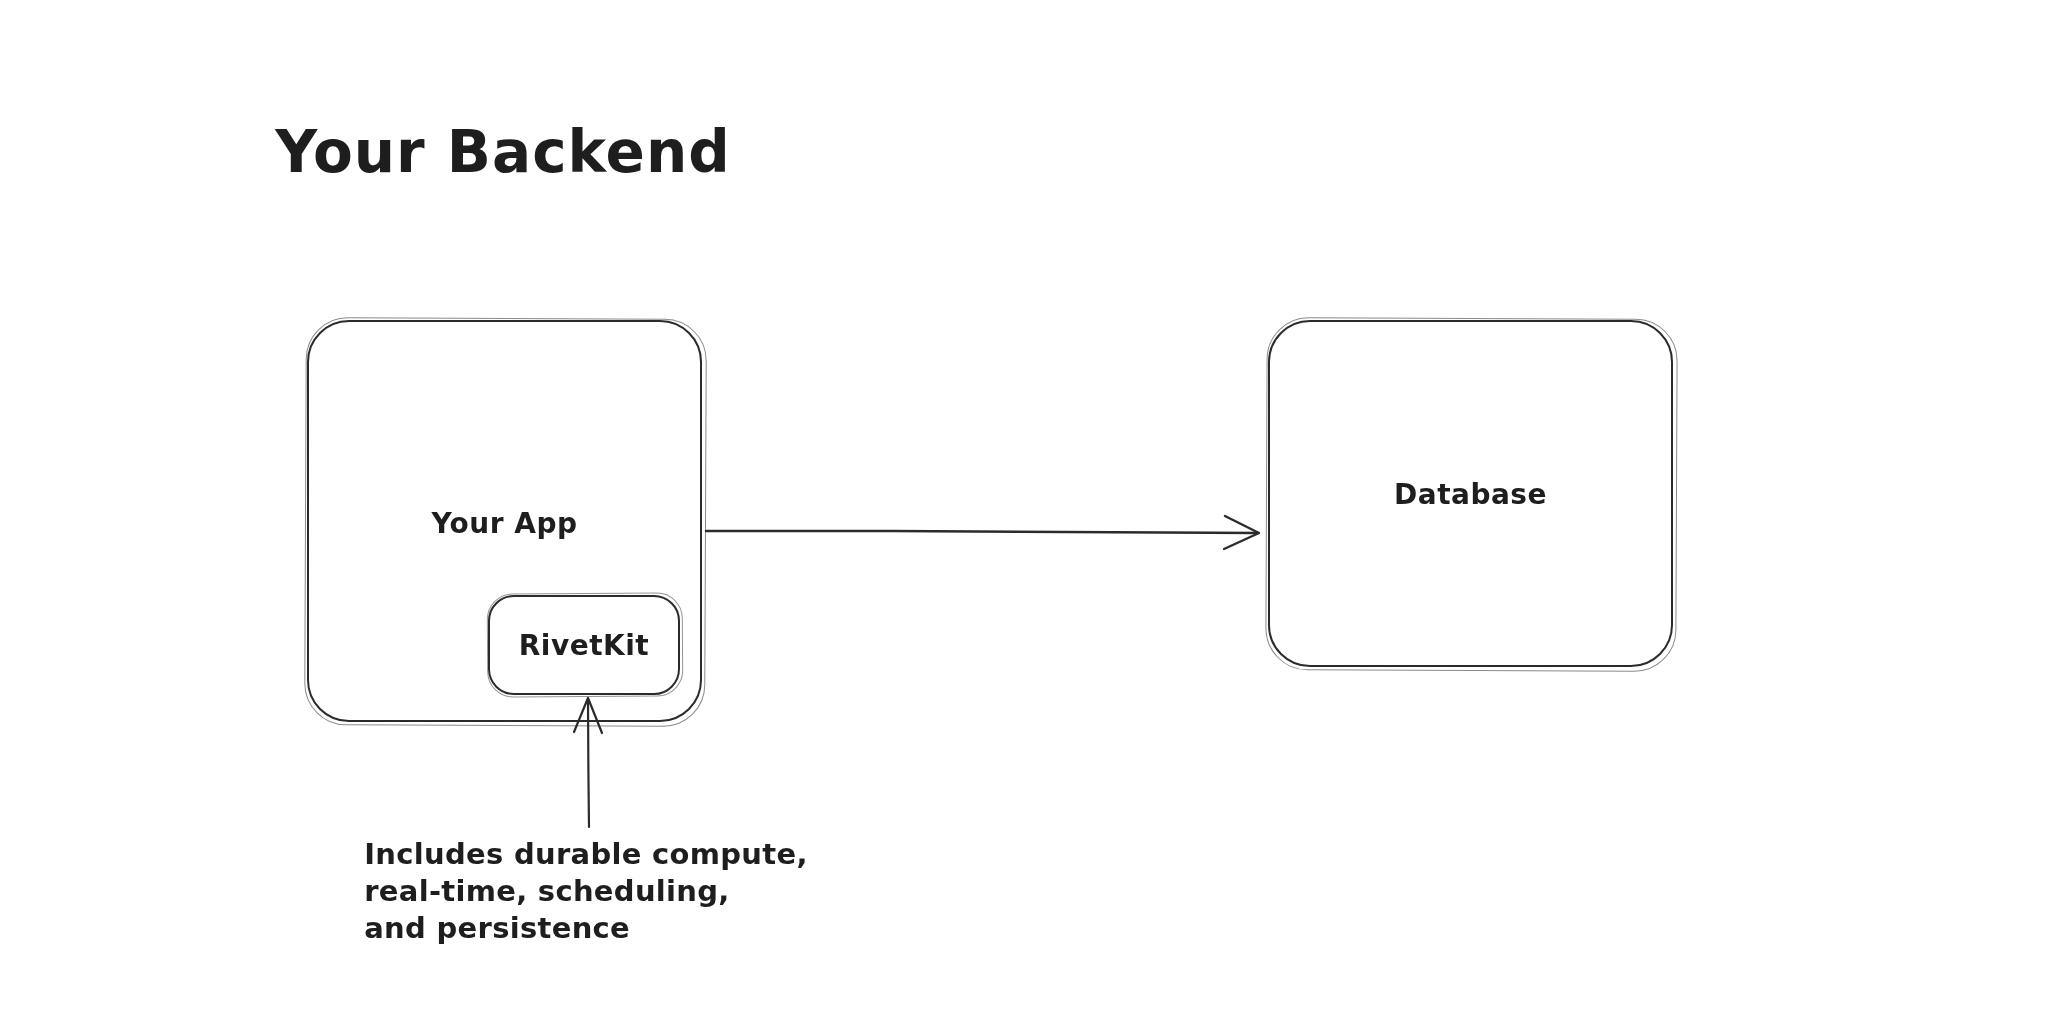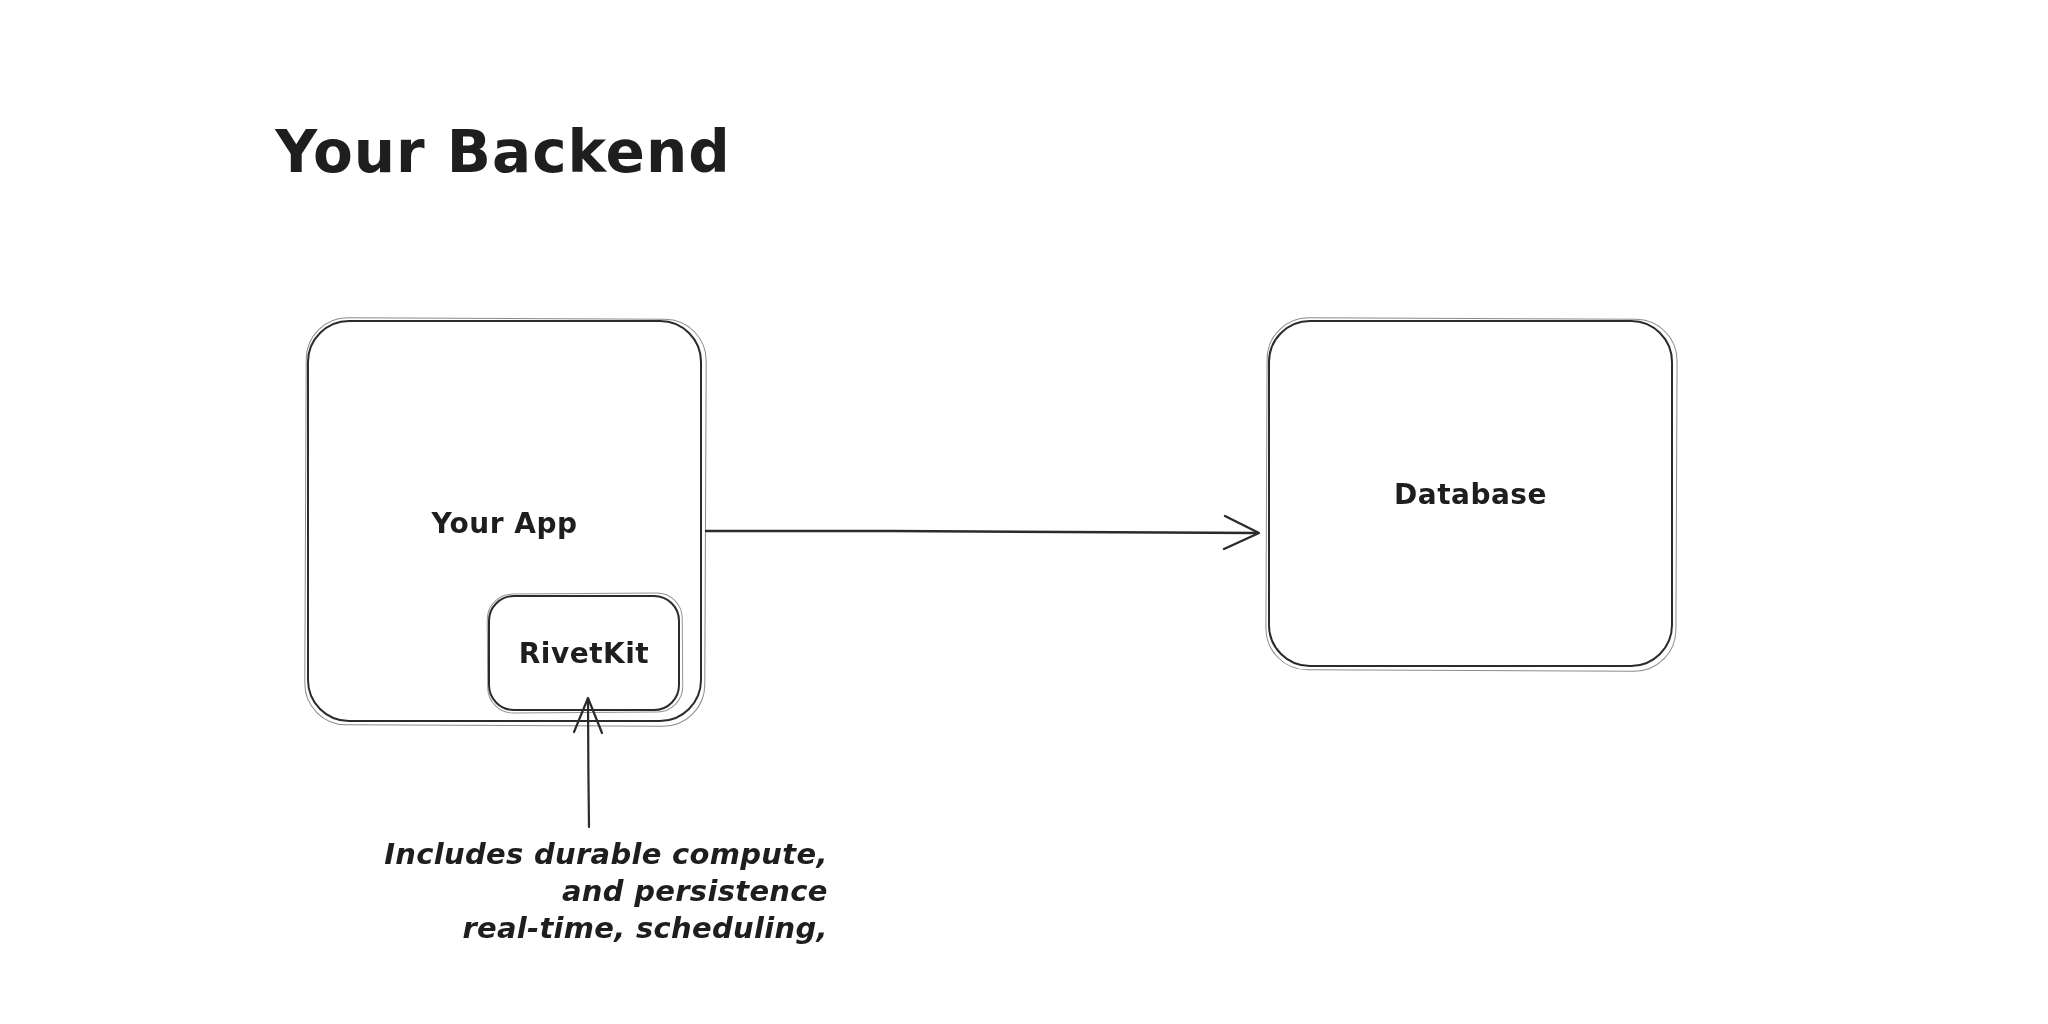--- a/index.html
+++ b/index.html
@@ -49,21 +49,21 @@
     border-radius: inherit;
     opacity: 0.55;
     transform: rotate(0.25deg) translate(1px, 1px);
     pointer-events: none;
   }
   .node-app      { left: 307px;  top: 320px; width: 395px; height: 402px; }
   .node-database { left: 1268px; top: 320px; width: 405px; height: 347px; }
   .node-rivetkit {
     position: absolute;
     left: 179px; top: 273px;
-    width: 192px; height: 116px;
+    width: 192px; height: 100px;
     border: 2.5px solid var(--stroke);
     border-radius: 26px;
   }
   .node-rivetkit::after {
     content: "";
     position: absolute;
     inset: -4px;
     border: 1.5px solid var(--stroke);
     border-radius: inherit;
     opacity: 0.5;
@@ -85,31 +85,30 @@
   .arrow-layer {
     position: absolute;
     inset: 0;
     width: 2048px;
     height: 1024px;
     pointer-events: none;
     color: var(--stroke);
   }
   .annotation {
     position: absolute;
-    left: 606px;
+    left: 586px;
     top: 836px;
     transform: translateX(-50%);
-    text-align: right;
+    text-align: left;
     font-size: 29px;
     line-height: 37px;
     font-weight: 600;
     letter-spacing: 0.3px;
     color: var(--text);
     white-space: nowrap;
-    font-style: italic;
   }
 </style>
 </head>
 <body>
 
 <div class="canvas">
 
   <div class="diagram-title title-left">Your Backend</div>
 
 
@@ -132,17 +131,17 @@
     </g>
 
     <g stroke="currentColor" stroke-width="2.2" fill="none" stroke-linecap="round" stroke-linejoin="round">
       <path d="M589 827 C 588.5 785, 588 740, 588 699"></path>
       <path d="M574 732 L588 698 L602 733"></path>
     </g>
   </svg>
 
   <div class="annotation">
     <div>Includes durable compute,</div>
+    <div>real-time, scheduling,</div>
     <div>and persistence</div>
-    <div>real-time, scheduling,</div>
   </div>
 
 </div>
 
 </body></html>

